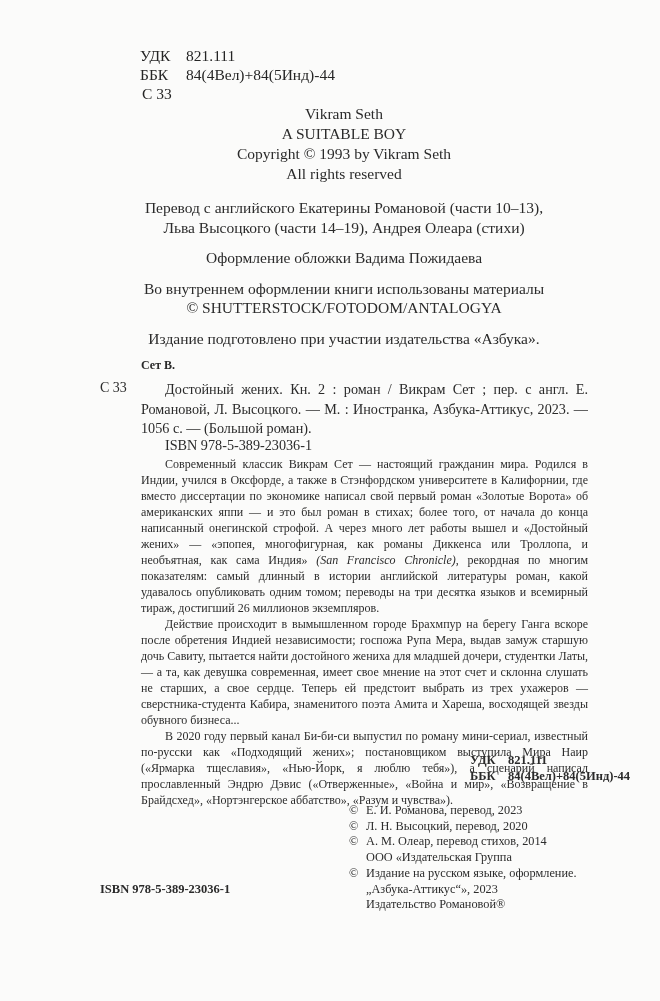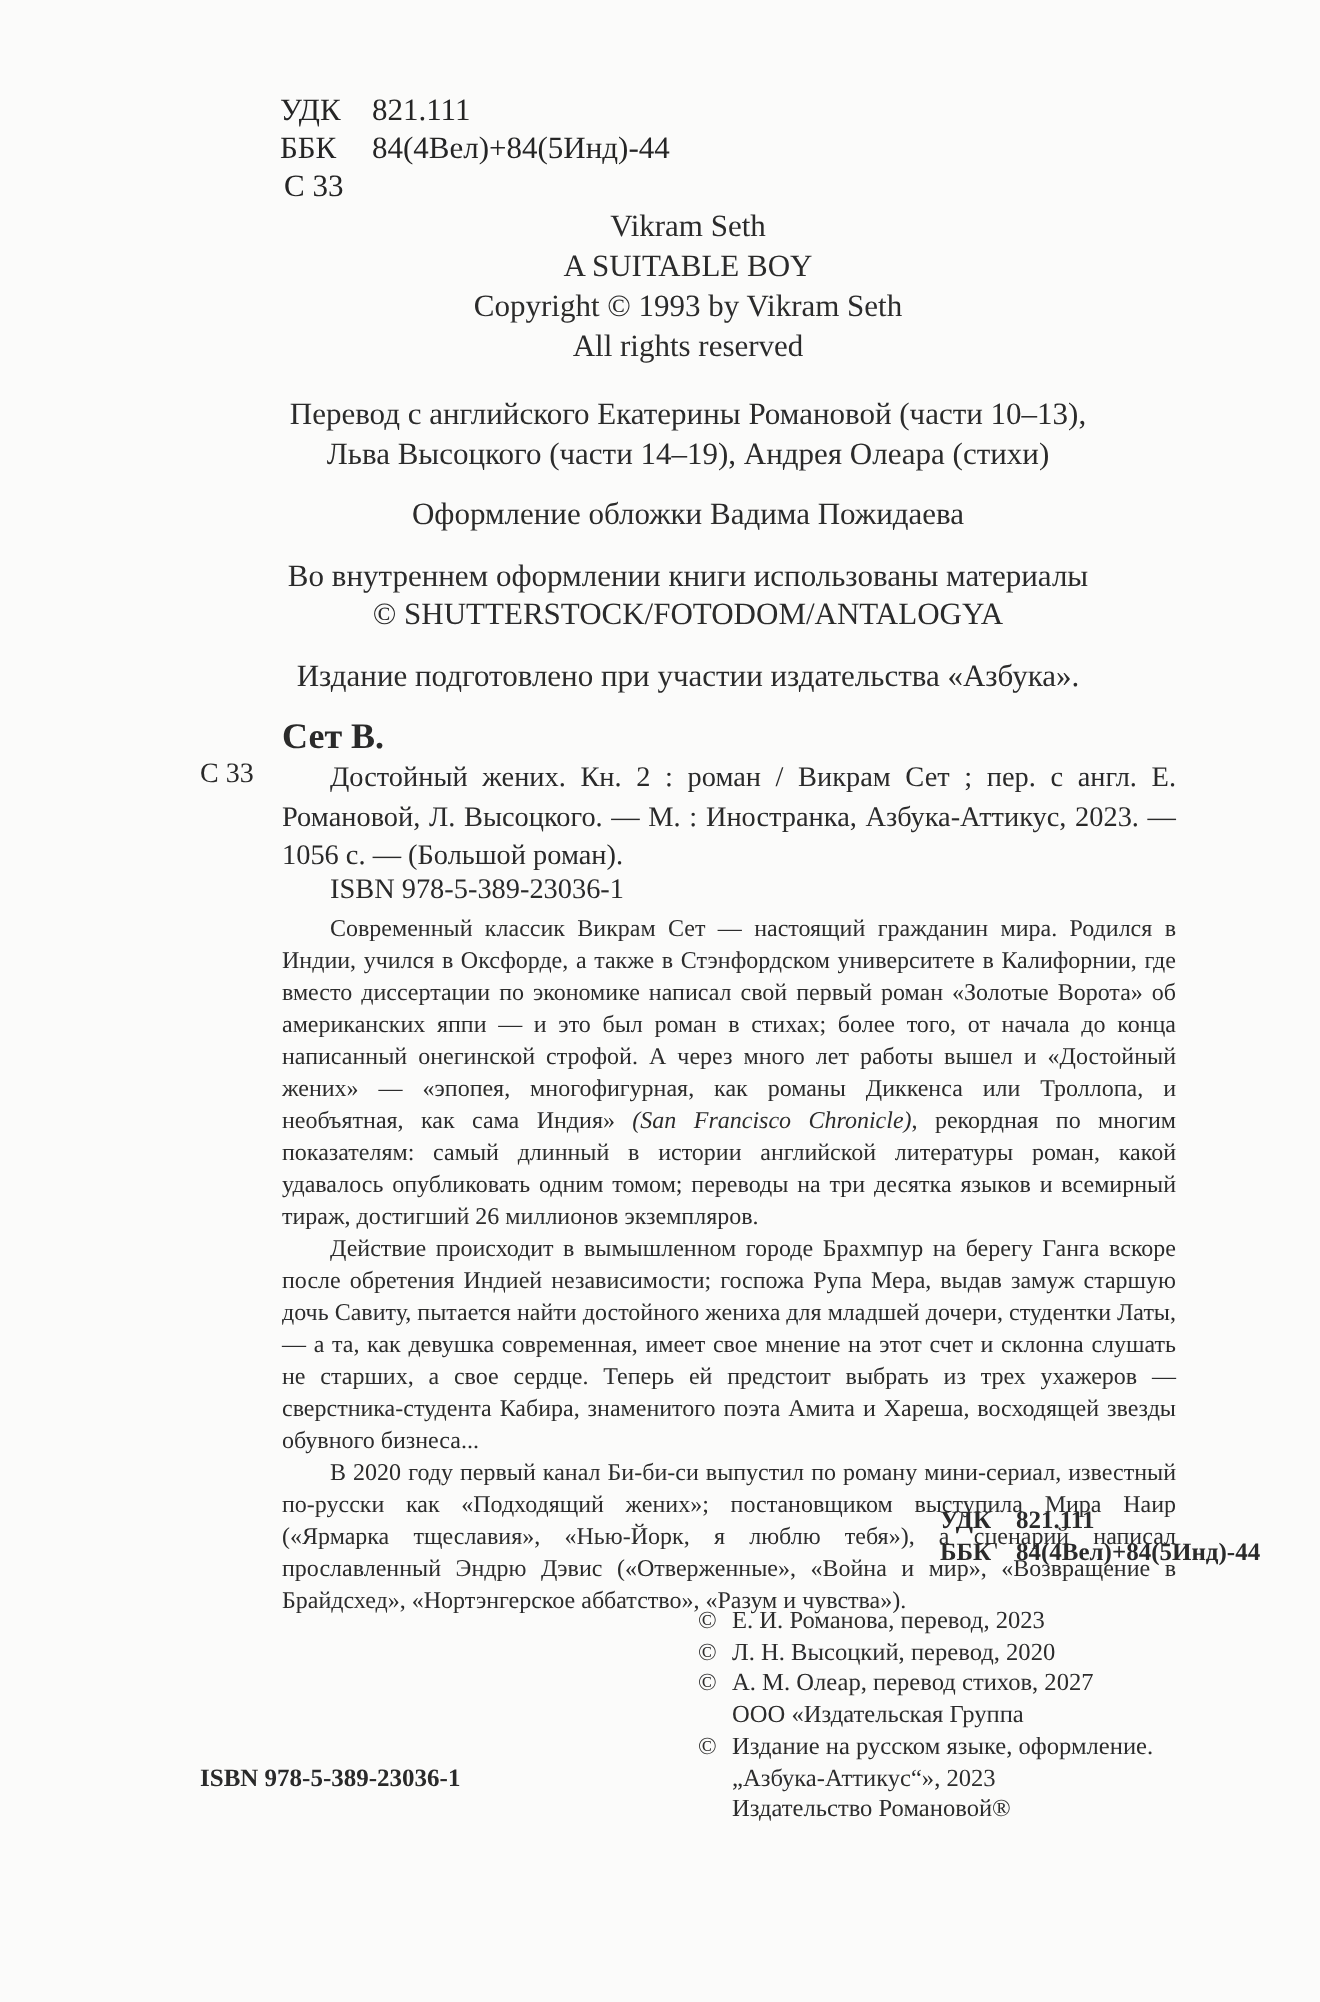--- a/index.html
+++ b/index.html
@@ -9,21 +9,21 @@
     }
     .abs { position: absolute; }
     .bib { font-size: 15.5px; line-height: 19px; color: #252525; }
     .bib .row { white-space: nowrap; }
     .code-label { display: inline-block; width: 46px; margin-left: 40px; }
     .center-block { left: 0; width: 660px; text-align: center; }
     .title-block { font-size: 15.5px; line-height: 20px; }
     .credits { font-size: 15.5px; line-height: 19.5px; }
     .credits p { margin: 0 0 11px 0; }
     .credits p.tight { margin: 0; }
-    .card-author { left: 141px; top: 358px; font-size: 18px; font-weight: bold; color: #2a2a2a; }
+    .card-author { left: 141px; top: 358px; font-size: 12px; font-weight: bold; color: #2a2a2a; }
     .card-code { left: 100px; top: 380px; font-size: 14px; color: #2a2a2a; }
     .card-body { left: 141px; top: 380px; width: 447px; font-size: 14.2px; line-height: 19.6px; text-align: justify; color: #2a2a2a; }
     .card-body .indent { text-indent: 24px; }
     .card-isbn { left: 165px; top: 437px; font-size: 14.2px; color: #2a2a2a; }
     .annot { left: 141px; top: 456px; width: 447px; font-size: 12px; line-height: 16px; text-align: justify; color: #2c2c2c; }
     .annot p { margin: 0; text-indent: 24px; }
     .annot em { font-style: italic; }
     .udk2 { left: 430px; top: 752px; font-size: 12.5px; line-height: 16px; font-weight: bold; color: #2a2a2a; }
     .udk2 .code-label { width: 38px; }
     .copyrights { left: 349px; top: 803px; font-size: 12.3px; line-height: 15.7px; color: #2c2c2c; }
@@ -75,20 +75,20 @@
 </div>
 
 <div class="abs udk2">
   <div><span class="code-label">УДК</span><span>821.111</span></div>
   <div><span class="code-label">ББК</span><span>84(4Вел)+84(5Инд)-44</span></div>
 </div>
 
 <div class="abs copyrights">
   <div class="line"><span class="sym">©</span><span>Е. И. Романова, перевод, 2023</span></div>
   <div class="line"><span class="sym">©</span><span>Л. Н. Высоцкий, перевод, 2020</span></div>
-  <div class="line"><span class="sym">©</span><span>А. М. Олеар, перевод стихов, 2027</span></div>
+  <div class="line"><span class="sym">©</span><span>А. М. Олеар, перевод стихов, 2014</span></div>
   <div class="line cont">ООО «Издательская Группа</div>
   <div class="line"><span class="sym">©</span><span>Издание на русском языке, оформление.</span></div>
   <div class="line cont">„Азбука-Аттикус“», 2023</div>
   <div class="line cont">Издательство Романовой®</div>
 </div>
 
 <div class="abs isbn-bottom">ISBN 978-5-389-23036-1</div>
 
 </body></html>

